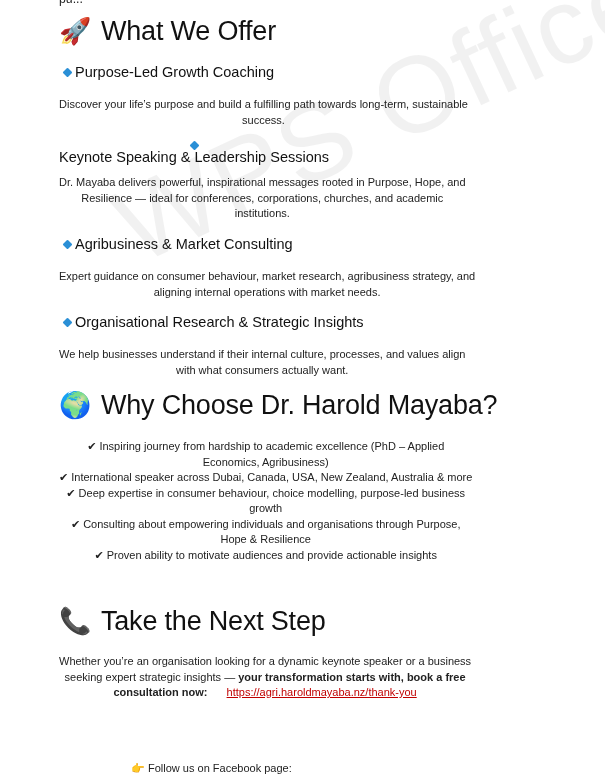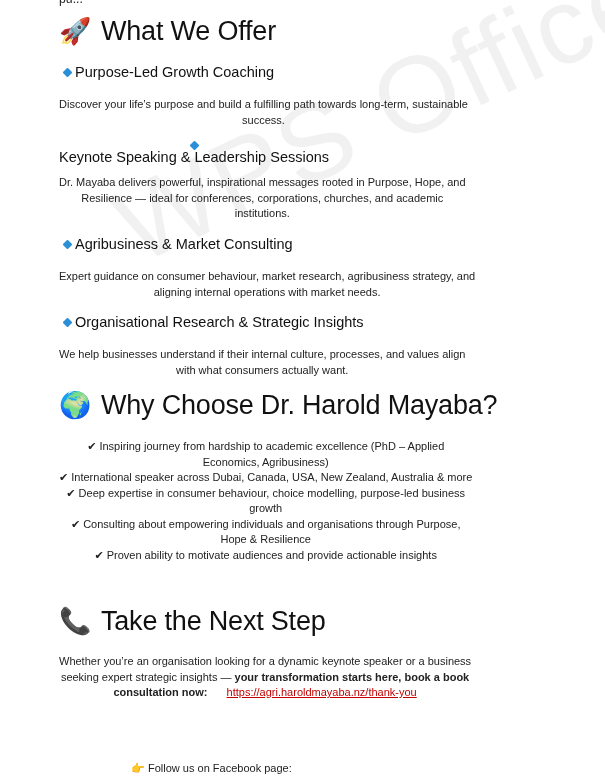--- a/index.html
+++ b/index.html
@@ -93,21 +93,21 @@
     <div>✔ Proven ability to motivate audiences and provide actionable insights</div>
   </div>
 
   <div class="abs h1" style="left:59px; top:606px;">
     <span class="emoji">📞</span>
     <span>Take the Next Step</span>
   </div>
 
   <div class="abs p" style="left:59px; top:654px;">
     <div>Whether you’re an organisation looking for a dynamic keynote speaker or a business</div>
-    <div><span>seeking expert strategic insights — </span><span class="b">your transformation starts here, book a book</span></div>
+    <div><span>seeking expert strategic insights — </span><span class="b">your transformation starts with, book a free</span></div>
     <div><span class="b">consultation now: </span><a class="link">https://agri.haroldmayaba.nz/thank-you</a></div>
   </div>
 
 
   <div class="abs p" style="left:59px; top:761px;">
     <div><span>👉</span> <span>Follow us on Facebook page:</span></div>
     <div><a class="link">https://www.facebook.com/profile.php?id=61577264049333</a></div>
   </div>
 
 </div>

